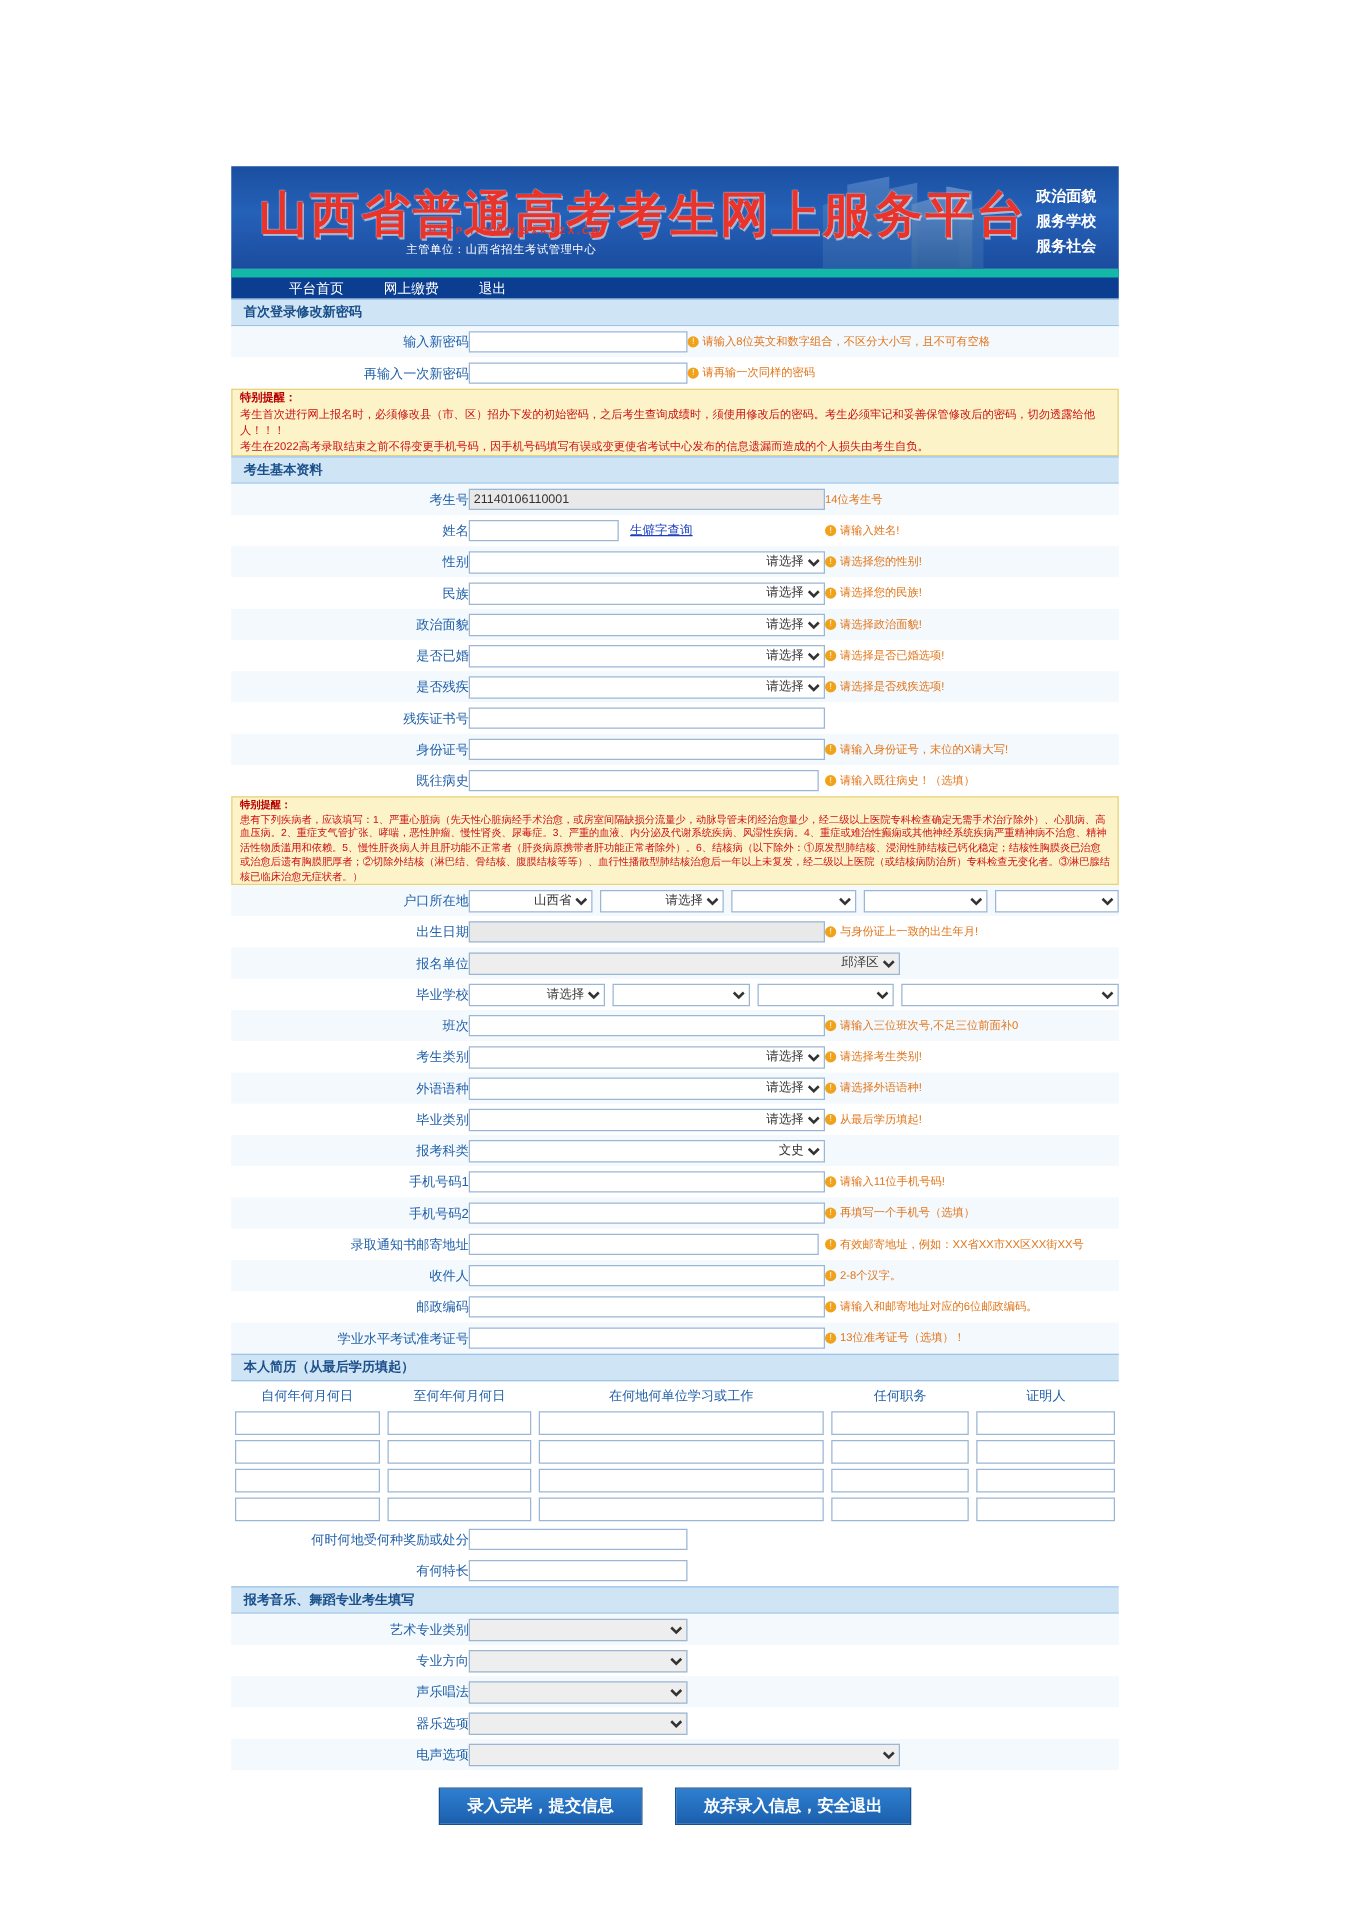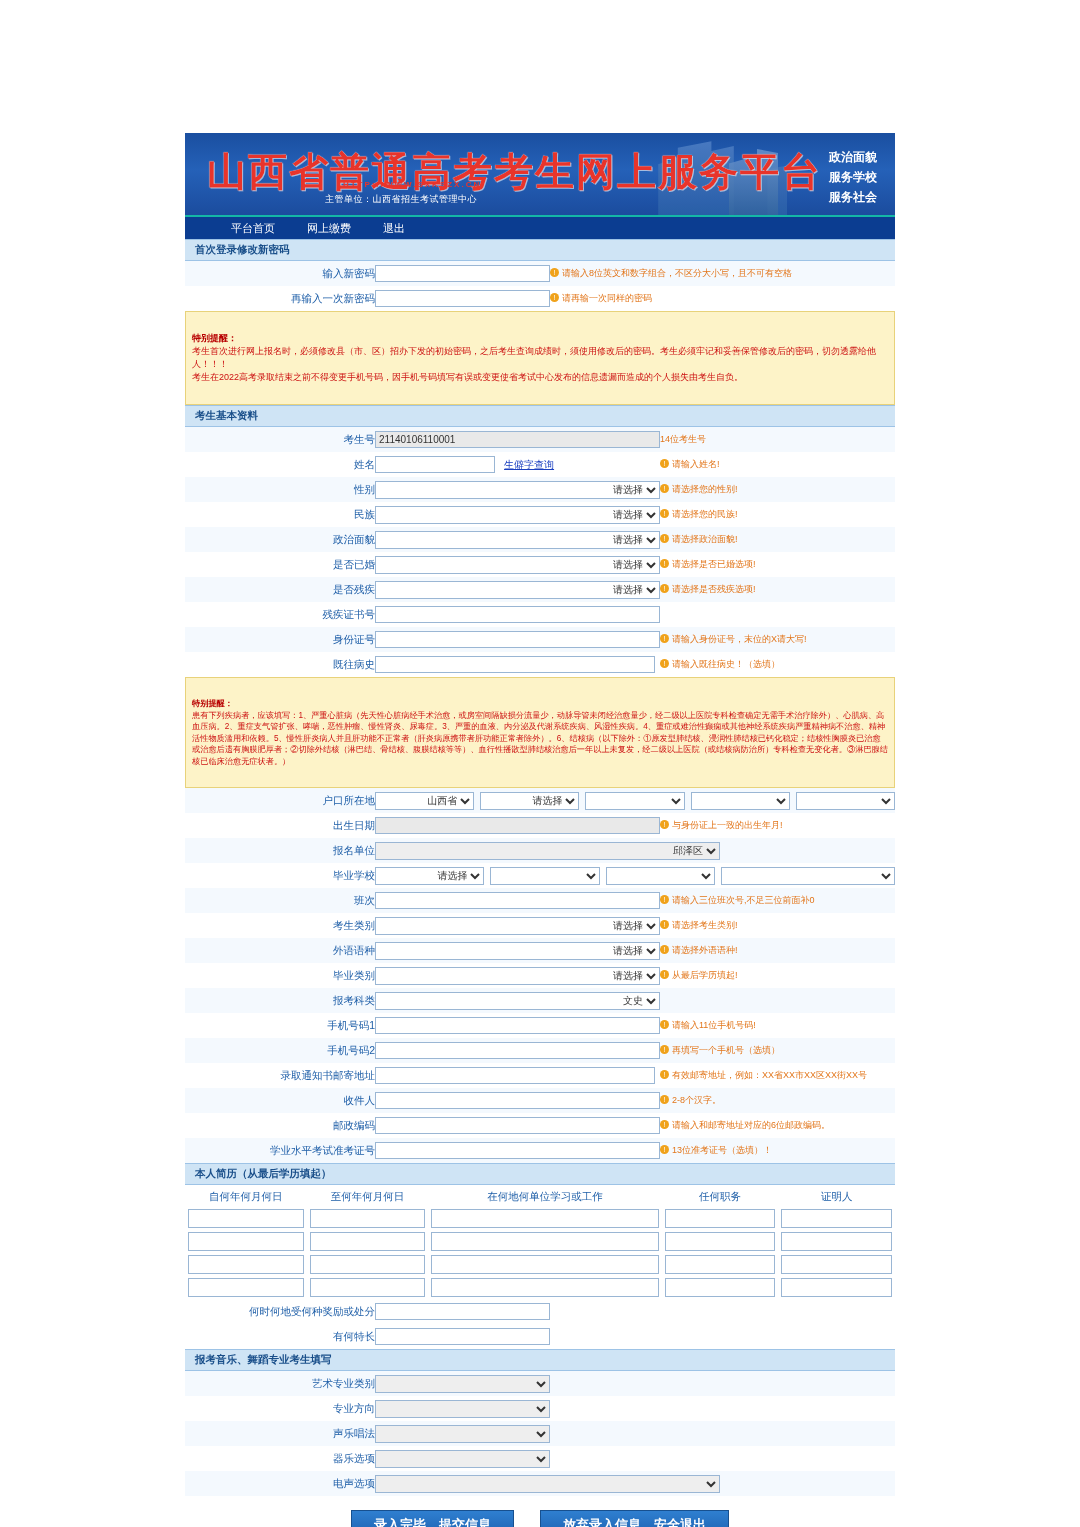--- a/index.html
+++ b/index.html
@@ -54,21 +54,21 @@
     position: absolute; right: 18px; top: 14px;
     color: #ffffff; font-size: 12px; font-weight: bold; line-height: 20px;
     text-align: left;
   }
 
   
   .nav {
     height: 24px; background: #0b3d91;
     display: flex; align-items: center; gap: 0;
     padding-left: 30px;
-    border-top: 2px solid #14b8a6;
+    border-top: 7px solid #14b8a6;
   }
   .nav a {
     color: #fff; font-size: 11px; text-decoration: none;
     padding: 0 16px; line-height: 24px;
   }
 
   
   .steps-wrap { background: #fff; padding: 12px 0 8px 0; display: flex; justify-content: center; }
   .steps { display: flex; }
   .step {
@@ -98,21 +98,21 @@
   .sec {
     background: #cfe4f5;
     border-top: 1px solid #9dc3e6;
     border-bottom: 1px solid #9dc3e6;
     color: #1a4f8a; font-weight: bold; font-size: 10.5px;
     padding: 3px 0 3px 10px;
   }
   .notice {
     background: #fdf3c8;
     border: 1px solid #e8d27a;
-    padding: 20px 6px;
+    padding: 0 6px;
     color: #cc1111; font-size: 9px; line-height: 13px;
   }
   .notice b { color: #b80000; }
   .notice.small { font-size: 8.2px; line-height: 11.5px; }
 
   
   table.form { width: 100%; border-collapse: collapse; }
   table.form tr { height: 25px; }
   table.form td { padding: 0; vertical-align: middle; }
   .lbl {

